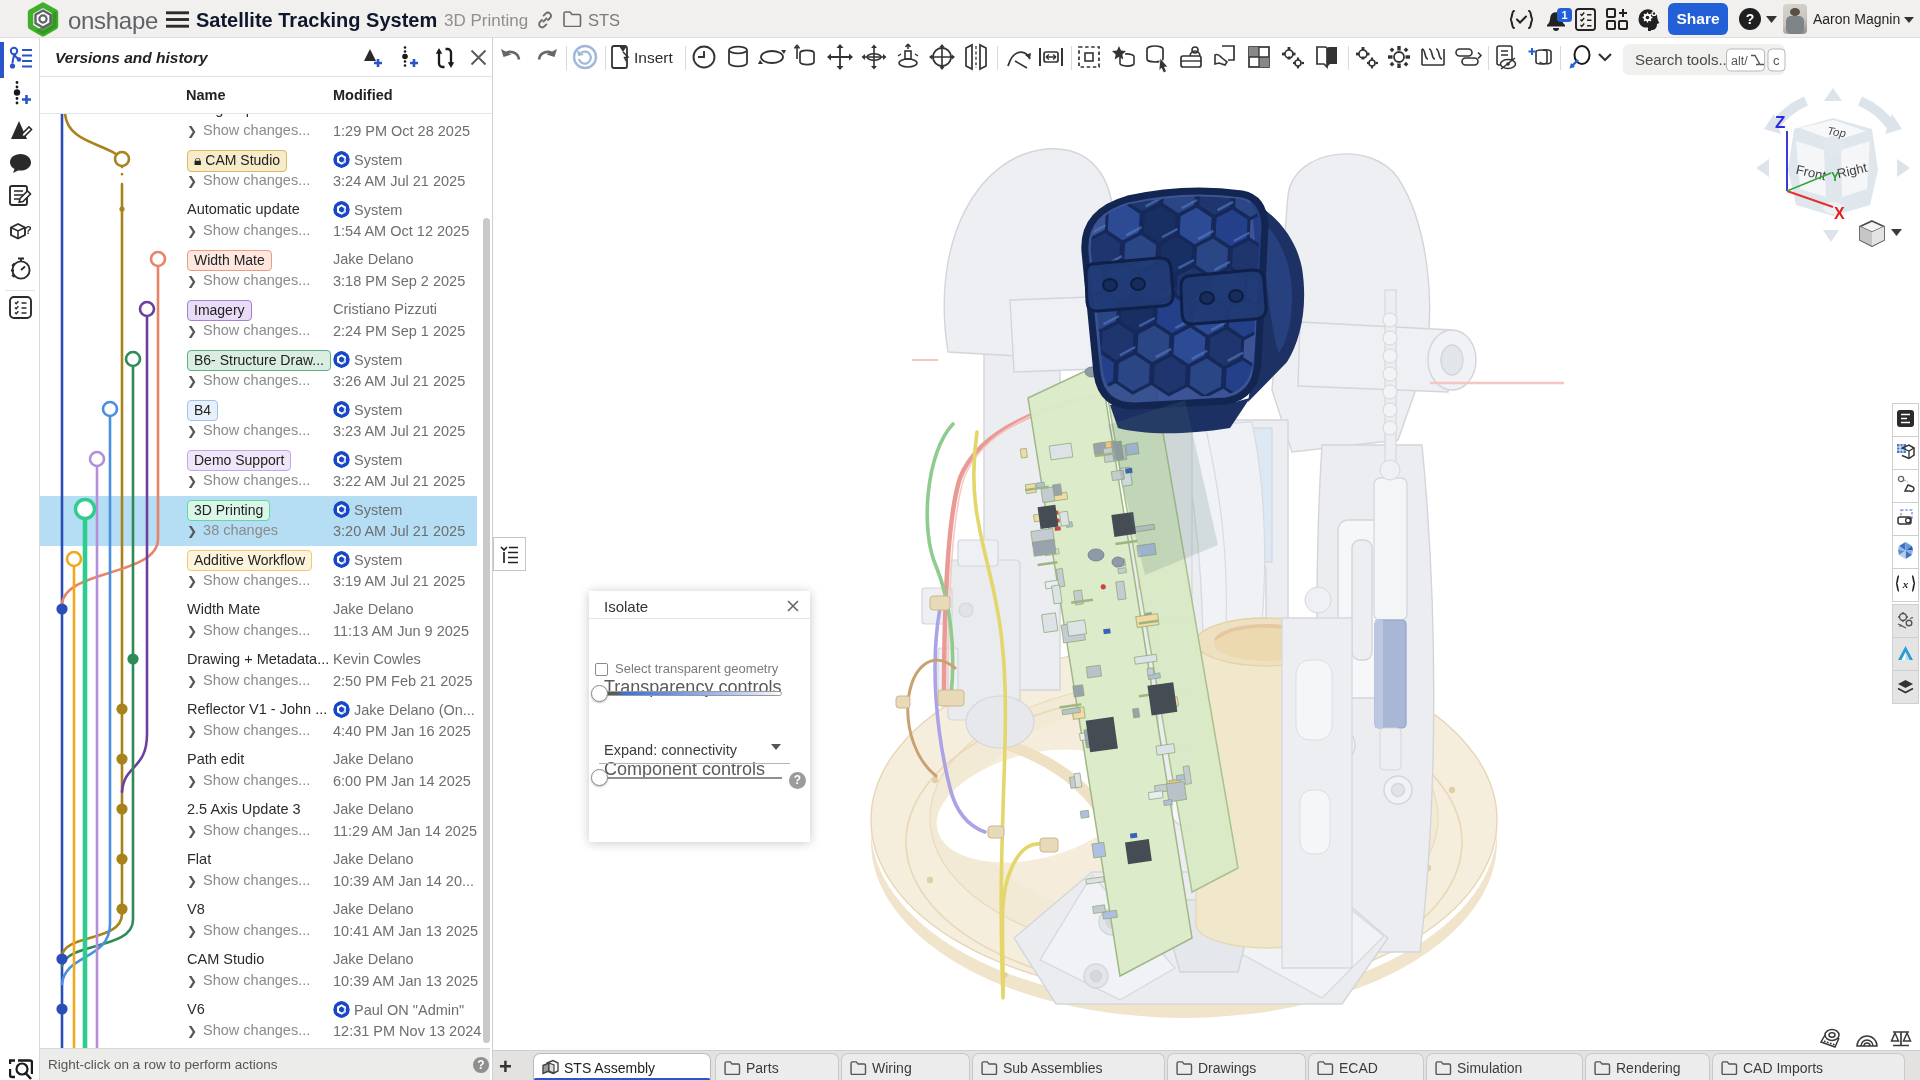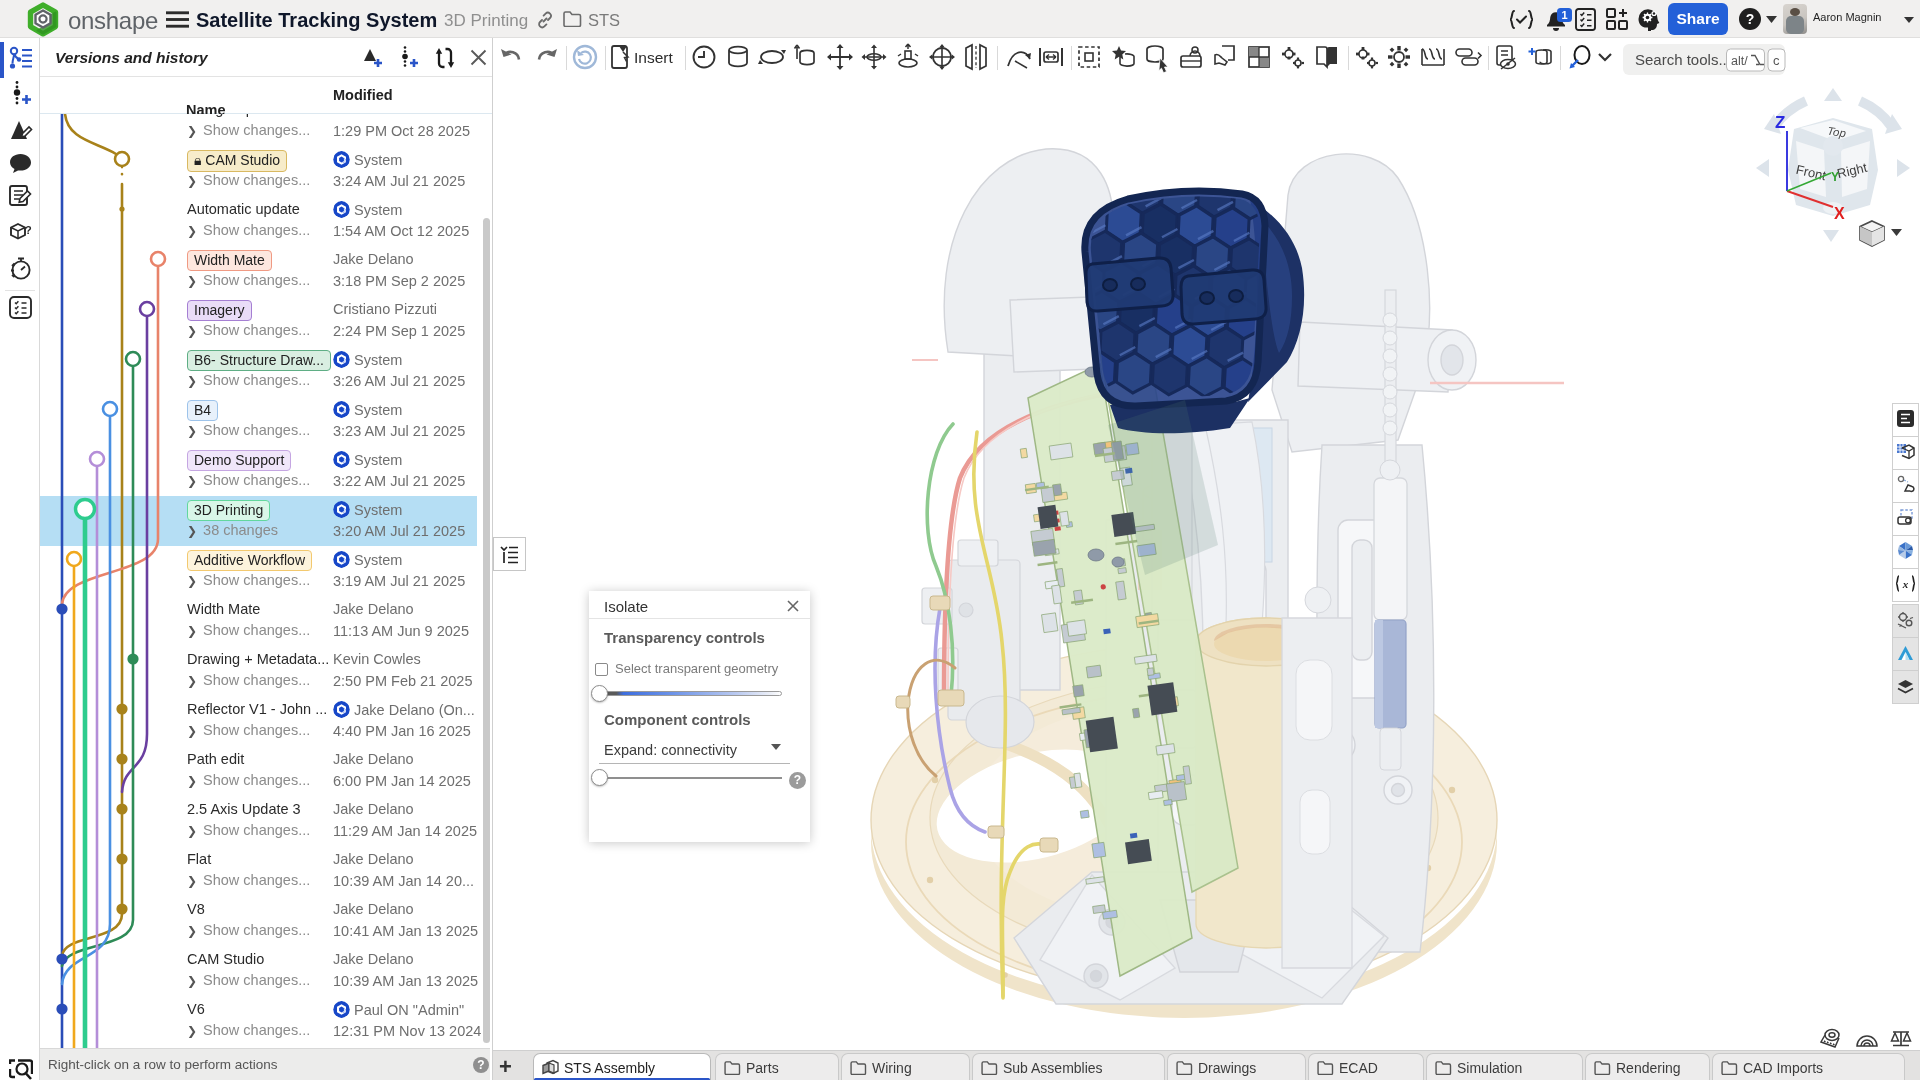--- a/index.html
+++ b/index.html
@@ -16,21 +16,21 @@
 
 #toolbar2 { position:absolute; left:493px; top:38px; width:1427px; height:40px; background:#ffffff; }
 
 #leftstrip { position:absolute; left:0; top:38px; width:40px; height:1042px; background:#fff; border-right:1px solid #d9d9d9; }
 #leftstrip .active-bar { position:absolute; left:0; top:4px; width:4px; height:36px; background:#2a55c8; }
 
 #panel { position:absolute; left:40px; top:38px; width:453px; height:1042px; background:#fff; border-right:1px solid #cfcfcf; }
 #panel-header { position:absolute; left:0; top:0; width:452px; height:39px; border-bottom:1px solid #e3e3e3; background:#fff; }
 #panel-header .ttl { position:absolute; left:15px; top:11px; font-size:15.5px; font-weight:bold; color:#222;font-style:italic; }
 #colhead { position:absolute; left:0; top:39px; width:452px; height:37px; background:#fff; border-bottom:1px solid #dce8f0; }
-#colhead .c1 { position:absolute; left:146px; top:10px; font-size:14.5px; font-weight:bold; color:#222;margin-top:15px; }
+#colhead .c1 { position:absolute; left:146px; top:10px; font-size:14.5px; font-weight:bold; color:#222; }
 #colhead .c2 { position:absolute; left:293px; top:10px; font-size:14.5px; font-weight:bold; color:#222; }
 #rows { position:absolute; left:0; top:76px; width:452px; height:934px; overflow:hidden; background:#fff; }
 .vrow { position:absolute; left:0; width:437px; height:50px; }
 .hlband { position:absolute; left:0; width:437px; height:50px; background:#b5def4; }
 .nm { position:absolute; left:147px; top:4px; font-size:14.5px; color:#2b2b2b; white-space:nowrap; }
 .nm.plain { top:5px; }
 .badge { display:inline-block; padding:1px 6px 2px 6px; border-radius:4px; font-size:14px; color:#222; border:1.5px solid; white-space:nowrap; }
 .sc { position:absolute; left:147px; top:26px; font-size:14.5px; color:#8b8b8b; }
 .sc .chev { color:#555; font-size:12px; margin-right:6px; }
 .md1 { position:absolute; left:293px; top:5px; font-size:14.5px; color:#6e6e6e; white-space:nowrap; }
@@ -40,21 +40,21 @@
 #pstatus { position:absolute; left:0px; top:1010px; width:450px; height:32px; background:#ececeb; border-top:1px solid #d8d8d8; }
 #pstatus .txt { position:absolute; left:8px; top:8px; font-size:13.5px; color:#555; }
 
 #canvas { position:absolute; left:493px; top:78px; width:1427px; height:972px; background:#fff; }
 
 #isolate { position:absolute; left:589px; top:591px; width:221px; height:251px; background:#fff;
   box-shadow:0 1px 10px rgba(0,0,0,0.22); font-size:14.5px; }
 #isolate .hdr { position:absolute; left:15px; top:7px; font-size:15px; color:#333; }
 #isolate .x { position:absolute; right:10px; top:6px; font-size:15px; color:#666; }
 #isolate .div1 { position:absolute; left:0; top:27px; width:221px; height:1px; background:#e4e4e4; }
-#isolate .sect { position:absolute; left:15px; font-size:15px; font-weight:bold; color:#5a5a5a; }
+#isolate .sect { position:absolute; left:15px; font-size:18px; font-weight:normal; color:#5a5a5a;margin-top:48px; }
 #isolate .cb { position:absolute; left:6px; top:72px; width:13px; height:13px; border:1px solid #8a8a8a; border-radius:2px; background:#fff; }
 #isolate .cblbl { position:absolute; left:26px; top:70px; color:#7b7b7b; font-size:13px; }
 #isolate .ddl { position:absolute; left:15px; top:151px; color:#3c3c3c; font-size:14.5px; }
 #isolate .ddcaret { position:absolute; left:182px; top:153px; width:0; height:0; border-left:5px solid transparent; border-right:5px solid transparent; border-top:6px solid #555; }
 #isolate .ddline { position:absolute; left:10px; top:172px; width:191px; height:1px; background:#b5b5b5; }
 
 .track1 { position:absolute; left:10px; top:100px; width:183px; height:5px; border-radius:3px;
   background:linear-gradient(to right,#5a5a5a 0%,#5a5a5a 9%,#3d6ede 13%,#6c93e8 40%,#b9c9f0 75%,#eef1f8 95%,#fff 100%);
   border:1px solid #9a9a9a; }
 .thumb { position:absolute; width:17px; height:17px; border-radius:50%; background:#fff; border:1.5px solid #8c8c8c; box-shadow:0 1px 2px rgba(0,0,0,0.25); }
@@ -140,21 +140,21 @@
       <circle cx="11" cy="11" r="11" fill="#1f1f1f"></circle>
       <text x="11" y="16" font-size="14" font-weight="bold" fill="#ffffff" text-anchor="middle" font-family="Liberation Sans">?</text>
     </svg>
     <svg class="abs" style="left:1766px;top:16px" width="11" height="7" viewBox="0 0 11 7">
         <path d="M0 0 L5.5 7 L11 0 Z" fill="#333"></path>
       </svg>
     <div class="abs" style="left:1783px;top:4px;width:24px;height:30px;border-radius:4px;background:linear-gradient(160deg,#d8d4cf 0%,#c9c5c0 55%,#8f8d8a 100%);overflow:hidden;">
       <div class="abs" style="left:7px;top:4px;width:10px;height:8px;border-radius:50%;background:#5a4f45;"></div>
       <div class="abs" style="left:3px;top:12px;width:18px;height:18px;border-radius:5px;background:#7d8488;"></div>
     </div>
-    <div class="abs" style="left:1813px;top:11px;font-size:11px;color:#1f1f1f;">Aaron Magnin</div>
+    <div class="abs" style="left:1813px;top:11px;font-size:14px;color:#1f1f1f;">Aaron Magnin</div>
     <svg class="abs" style="left:1904px;top:17px" width="10" height="6" viewBox="0 0 10 6">
         <path d="M0 0 L5 6 L10 0 Z" fill="#333"></path>
       </svg>
   </div>
   <div id="toolbar2">
     <svg width="1427" height="40" viewBox="0 0 1427 40">
       <defs>
         <g id="i-cyl">
             <path d="M-9 -7 a9 3.4 0 0 0 18 0 a9 3.4 0 0 0 -18 0 v13 a9 3.4 0 0 0 18 0 v-13" fill="none" stroke="#333" stroke-width="1.8"></path>
           </g>

